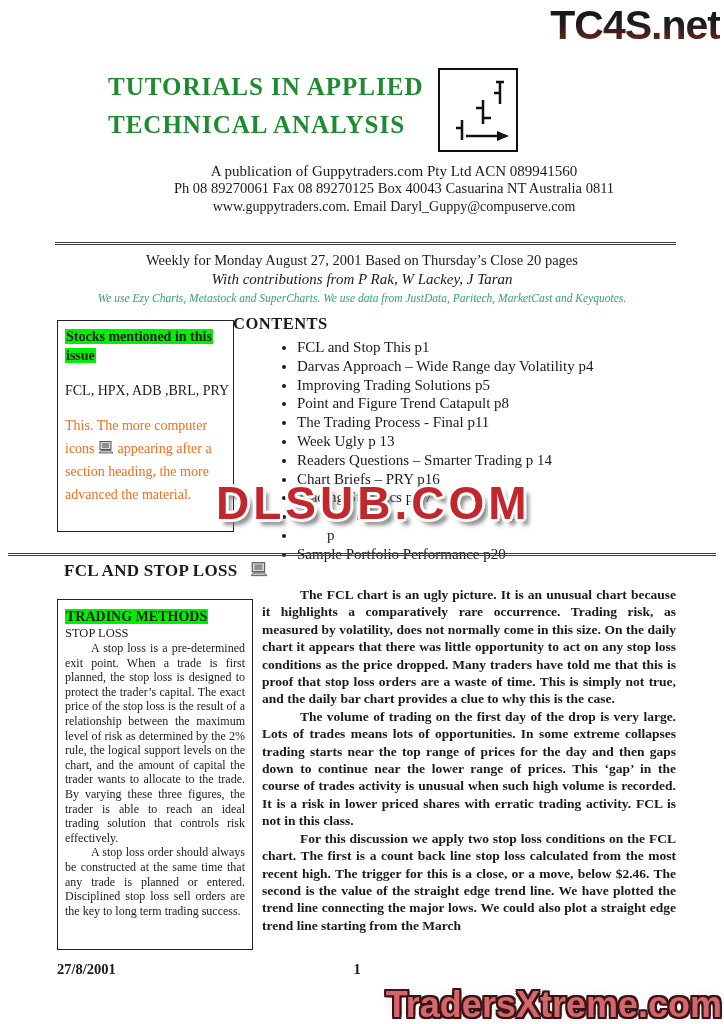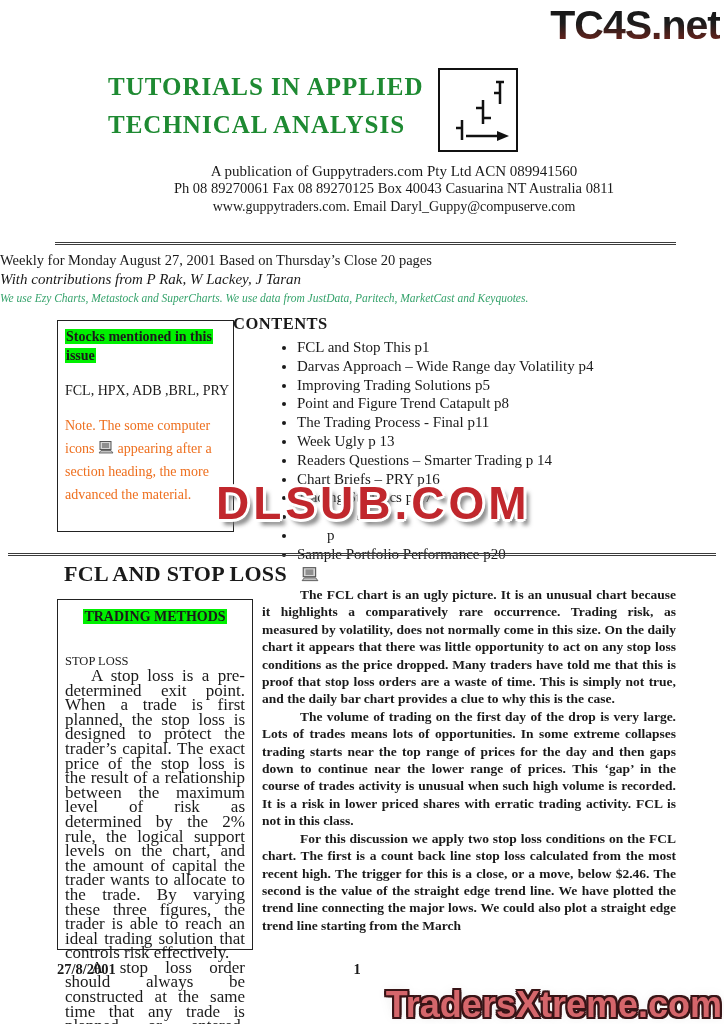--- a/index.html
+++ b/index.html
@@ -23,21 +23,21 @@
   .pub{position:absolute;top:162px;left:0;width:724px;text-align:center;padding-left:32px;}
   .pub-line1{font-size:15px;line-height:18px;}
   .pub-line2{font-size:14.5px;line-height:17.5px;}
   .pub-line3{font-size:14px;line-height:17px;}
   .tagline{font-size:21px;line-height:25px;margin-top:3px;color:var(--green-tagline,#2f9e63);}
 
   .rule{border-top:1px solid #3c3c3c;border-bottom:1px solid #3c3c3c;height:1px;position:absolute;}
   .rule1{top:242px;left:55px;width:621px;}
   .rule2{top:553px;left:8px;width:708px;}
 
-  .issue{position:absolute;top:251px;left:0;width:724px;text-align:left;}
+  .issue{position:absolute;top:251px;left:0;width:724px;text-align:center;}
   .weekly{font-size:14.5px;line-height:19px;}
   .contrib{font-size:15px;font-style:italic;line-height:19px;}
   .tools{font-size:11.5px;font-style:italic;line-height:14px;margin-top:2px;
          color:var(--green-fine,#36a36c);}
 
   
   .stocks-box{position:absolute;top:320px;left:57px;width:161px;height:198px;
               border:1px solid #222;padding:6px 7px;}
   .hl{display:inline;background:var(--highlight-green,#00f000);font-weight:bold;
       font-size:14px;line-height:19px;padding:0 1px;-webkit-box-decoration-break:clone;
@@ -52,30 +52,30 @@
   .contents li{font-size:15px;line-height:18.8px;}
 
   
   .dlsub{position:absolute;top:476px;left:216px;font-family:"Liberation Sans",sans-serif;
          font-weight:bold;font-size:46px;letter-spacing:4px;color:var(--dlsub-red,#c1272d);
          text-shadow:-2px -2px 0 #fff,2px -2px 0 #fff,-2px 2px 0 #fff,2px 2px 0 #fff,
            -3px 0 0 #fff,3px 0 0 #fff,0 -3px 0 #fff,0 3px 0 #fff,
            5px 6px 4px rgba(110,110,110,.85);}
 
   
-  .fcl-heading{position:absolute;top:561px;left:64px;font-weight:bold;font-size:22px;
+  .fcl-heading{position:absolute;top:561px;left:64px;font-weight:bold;font-size:17px;
                letter-spacing:.3px;}
   .fcl-heading svg{margin-left:8px;vertical-align:-2px;}
 
   
   .methods-box{position:absolute;top:599px;left:57px;width:180px;height:334px;
                border:1px solid #222;padding:7px 7px 8px;}
-  .methods-heading{font-weight:bold;font-size:12.5px;line-height:15px;text-align:center;}
-  .methods-sub{font-size:12.5px;line-height:15px;margin-top:28px;}
-  .methods-box p{margin:0;font-size:17px;line-height:14.6px;text-align:justify;
+  .methods-heading{font-weight:bold;font-size:12.5px;line-height:15px;}
+  .methods-sub{font-size:12.5px;line-height:15px;}
+  .methods-box p{margin:0;font-size:12px;line-height:14.6px;text-align:justify;
                  text-indent:26px;}
 
   
   .article-col{position:absolute;top:586px;left:262px;width:414px;font-weight:bold;}
   .article-col p{margin:0;font-size:13.5px;line-height:17.4px;text-align:justify;
                  text-indent:38px;}
 
   
   .footer-date{position:absolute;top:961px;left:57px;font-weight:bold;font-size:14.5px;}
   .footer-page{position:absolute;top:961px;left:57px;width:600px;text-align:center;
@@ -124,21 +124,21 @@
     <div class="contrib">With contributions from P Rak, W Lackey, J Taran</div>
     <div class="tools">We use Ezy Charts, Metastock  and SuperCharts. We use data from JustData, Paritech, MarketCast  and Keyquotes.</div>
   </div>
 
   <div class="stocks-box">
     <div>
       <span class="hl">Stocks mentioned in this issue</span>
     </div>
     <div class="stocks-list">FCL, HPX, ADB ,BRL, PRY</div>
     <div class="stocks-note">
-      <span>Note. The some computer icons</span>
+      <span>This. The more computer icons</span>
       <svg width="16" height="14" viewBox="0 0 16 14" style="vertical-align:-2px;">
         <rect x="2" y="0.5" width="11" height="8" fill="#d6d6d6" stroke="#555" stroke-width="1"></rect>
         <rect x="4" y="2" width="7" height="5" fill="#8f8f8f"></rect>
         <polygon points="1,12 15,12 13,9.5 3,9.5" fill="#c2c2c2" stroke="#555" stroke-width="0.8"></polygon>
       </svg>
       <span>appearing after a section heading, the more advanced the material.</span>
     </div>
   </div>
 
   <div class="contents">

